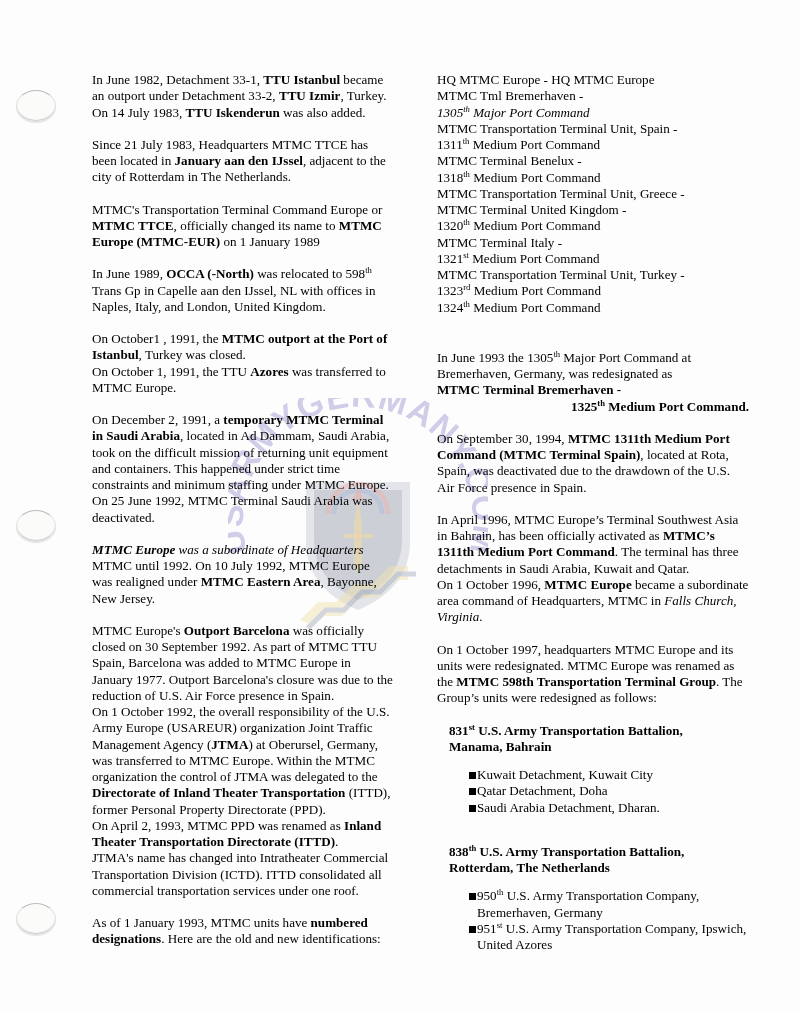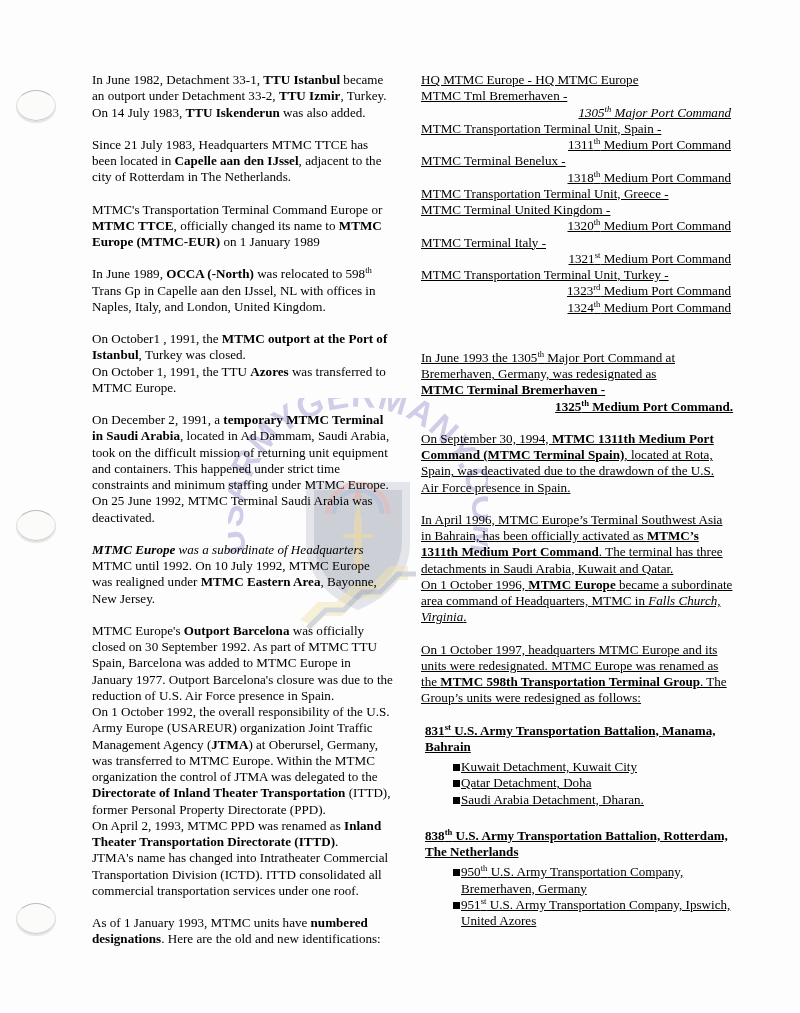--- a/index.html
+++ b/index.html
@@ -57,35 +57,35 @@
     width: 688px;
     height: 1013px;
   }
   .col {
     position: absolute;
     top: 72px;
     font-size: 13.1px;
     line-height: 16.25px;
   }
   .col.left  { left: 92px;  width: 301px; }
-  .col.right { left: 421px; width: 312px; text-decoration: underline; }
+  .col.right { left: 437px; width: 312px; }
 
   .para { margin: 0 0 16px 0; }
   .b  { font-weight: bold; }
   .i  { font-style: italic; }
   .bi { font-weight: bold; font-style: italic; }
   sup { font-size: 0.66em; vertical-align: super; line-height: 0; }
 
   
   .desig { margin: 0 0 0 0; }
   .desig .nm { display: block; }
-  .desig .nw { display: block; text-align: right; padding-right: 2px; }
-
-  
-  .unit-head { margin: 4px; font-weight: bold; }
+  .desig .nw { display: block; padding-right: 2px; }
+
+  
+  .unit-head { margin: 12px; font-weight: bold; }
   ul.bullets {
     list-style: none;
     margin: 0 0 0 0;
     padding: 0 0 0 32px;
   }
   ul.bullets li {
     position: relative;
     padding-left: 8px;
     margin: 0;
   }
@@ -137,21 +137,21 @@
       </text>
     </svg>
   </div>
 
   <div id="columns">
 
     <div class="col left">
 
       <p class="para"><span>In June 1982,  Detachment 33-1, </span><span class="b">TTU Istanbul</span><span> became an outport under Detachment 33-2, </span><span class="b">TTU Izmir</span><span>, Turkey.  On 14 July 1983, </span><span class="b">TTU Iskenderun</span><span> was also added.</span></p>
 
-      <p class="para"><span>Since 21 July 1983, Headquarters MTMC TTCE has been located in </span><span class="b">Capelle aan den IJssel</span><span>, adjacent to the city of Rotterdam in The Netherlands.</span></p>
+      <p class="para"><span>Since 21 July 1983, Headquarters MTMC TTCE has been located in </span><span class="b">January aan den IJssel</span><span>, adjacent to the city of Rotterdam in The Netherlands.</span></p>
 
       <p class="para"><span>MTMC's Transportation Terminal Command Europe or </span><span class="b">MTMC TTCE</span><span>, officially changed its name to </span><span class="b">MTMC Europe (MTMC-EUR)</span><span> on 1 January 1989</span></p>
 
       <p class="para"><span>In June 1989, </span><span class="b">OCCA (-North)</span><span> was relocated to 598</span><sup>th</sup><span> Trans Gp in Capelle aan den IJssel, NL with offices in Naples, Italy, and London, United Kingdom.</span></p>
 
       <p class="para"><span>On October1 , 1991, the  </span><span class="b">MTMC outport at the Port of Istanbul</span><span>, Turkey was closed.</span><br><span>On October 1, 1991, the TTU </span><span class="b">Azores</span><span> was transferred to MTMC Europe.</span></p>
 
       <p class="para"><span>On December 2, 1991, a </span><span class="b">temporary MTMC Terminal in Saudi Arabia</span><span>, located in Ad Dammam, Saudi Arabia, took on the difficult mission of returning unit equipment and containers.  This happened under strict time constraints and minimum staffing under MTMC Europe.  On 25 June 1992, MTMC Terminal Saudi Arabia was deactivated.</span></p>
 
       <p class="para"><span class="bi">MTMC Europe</span><span class="i"> was a subordinate of Headquarters</span><span> MTMC until 1992.  On 10 July 1992, MTMC Europe was realigned under </span><span class="b">MTMC Eastern Area</span><span>, Bayonne, New Jersey.</span></p>

